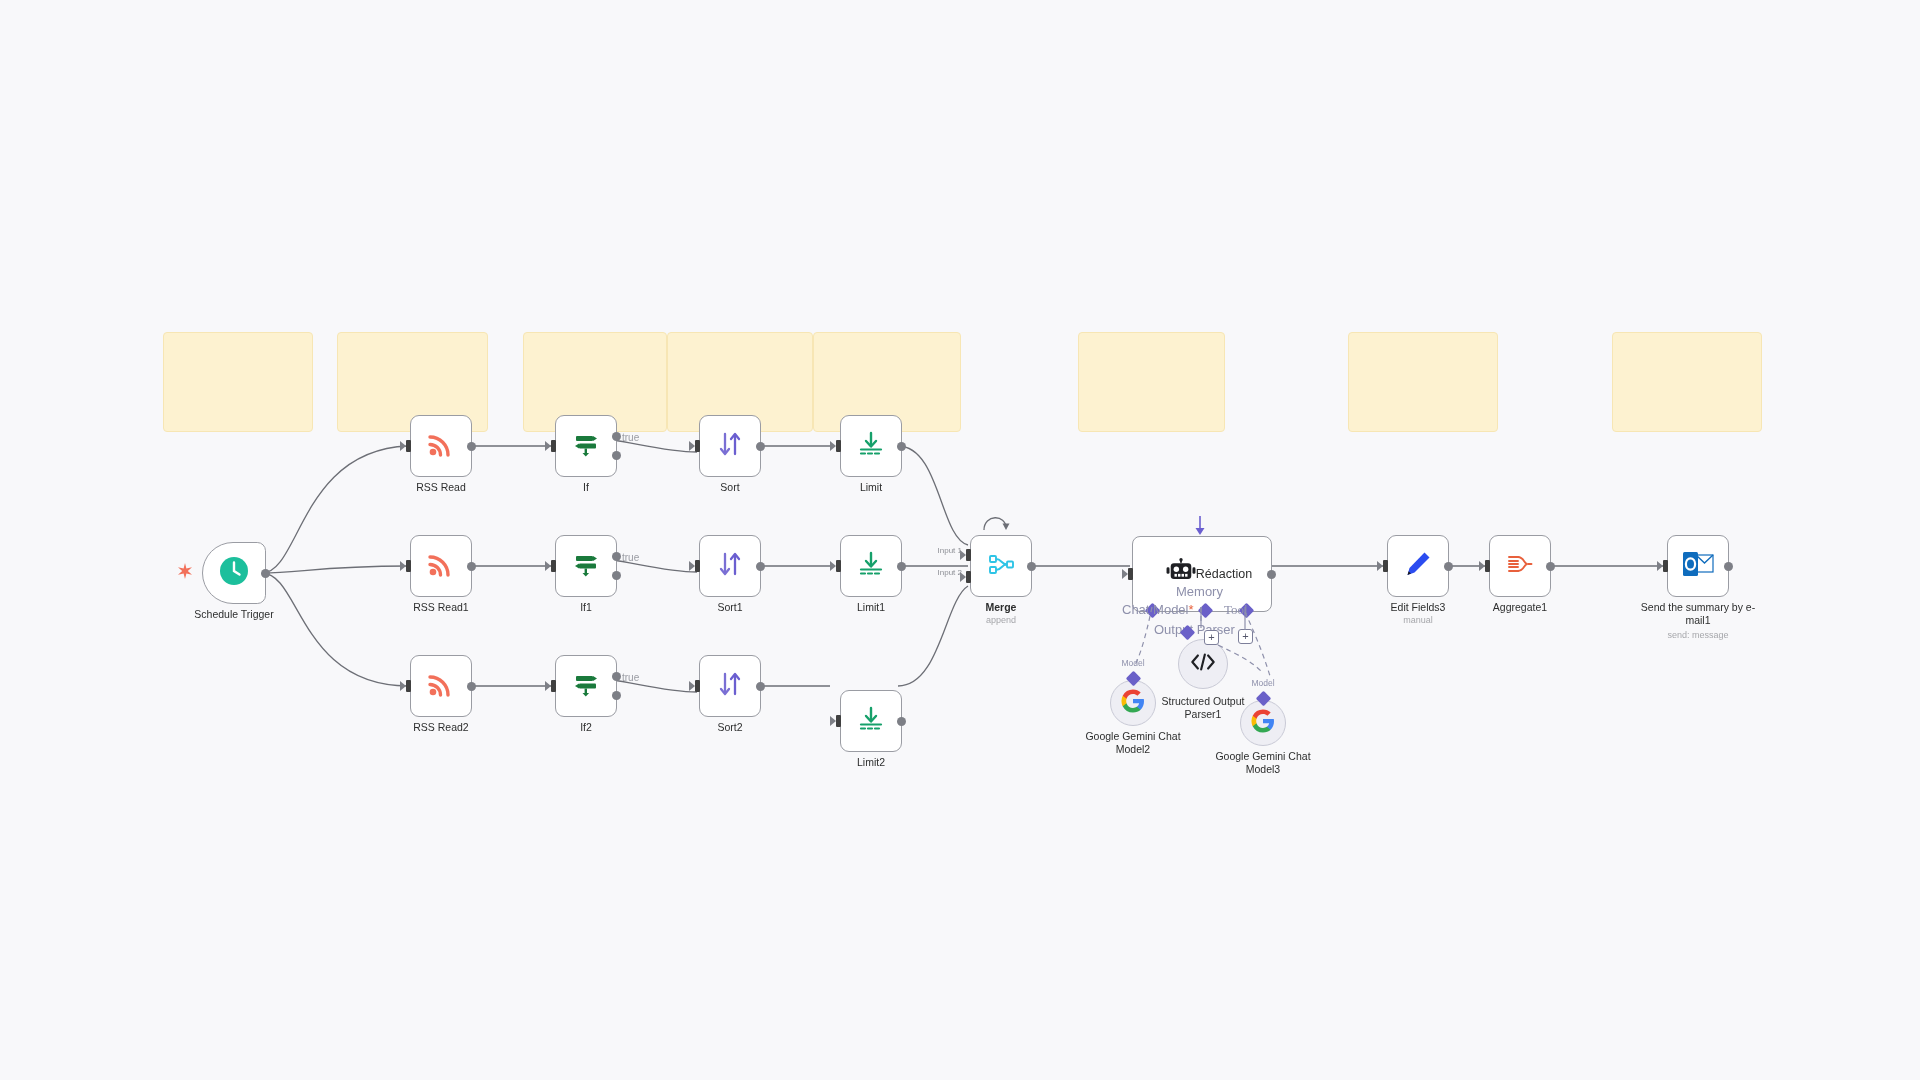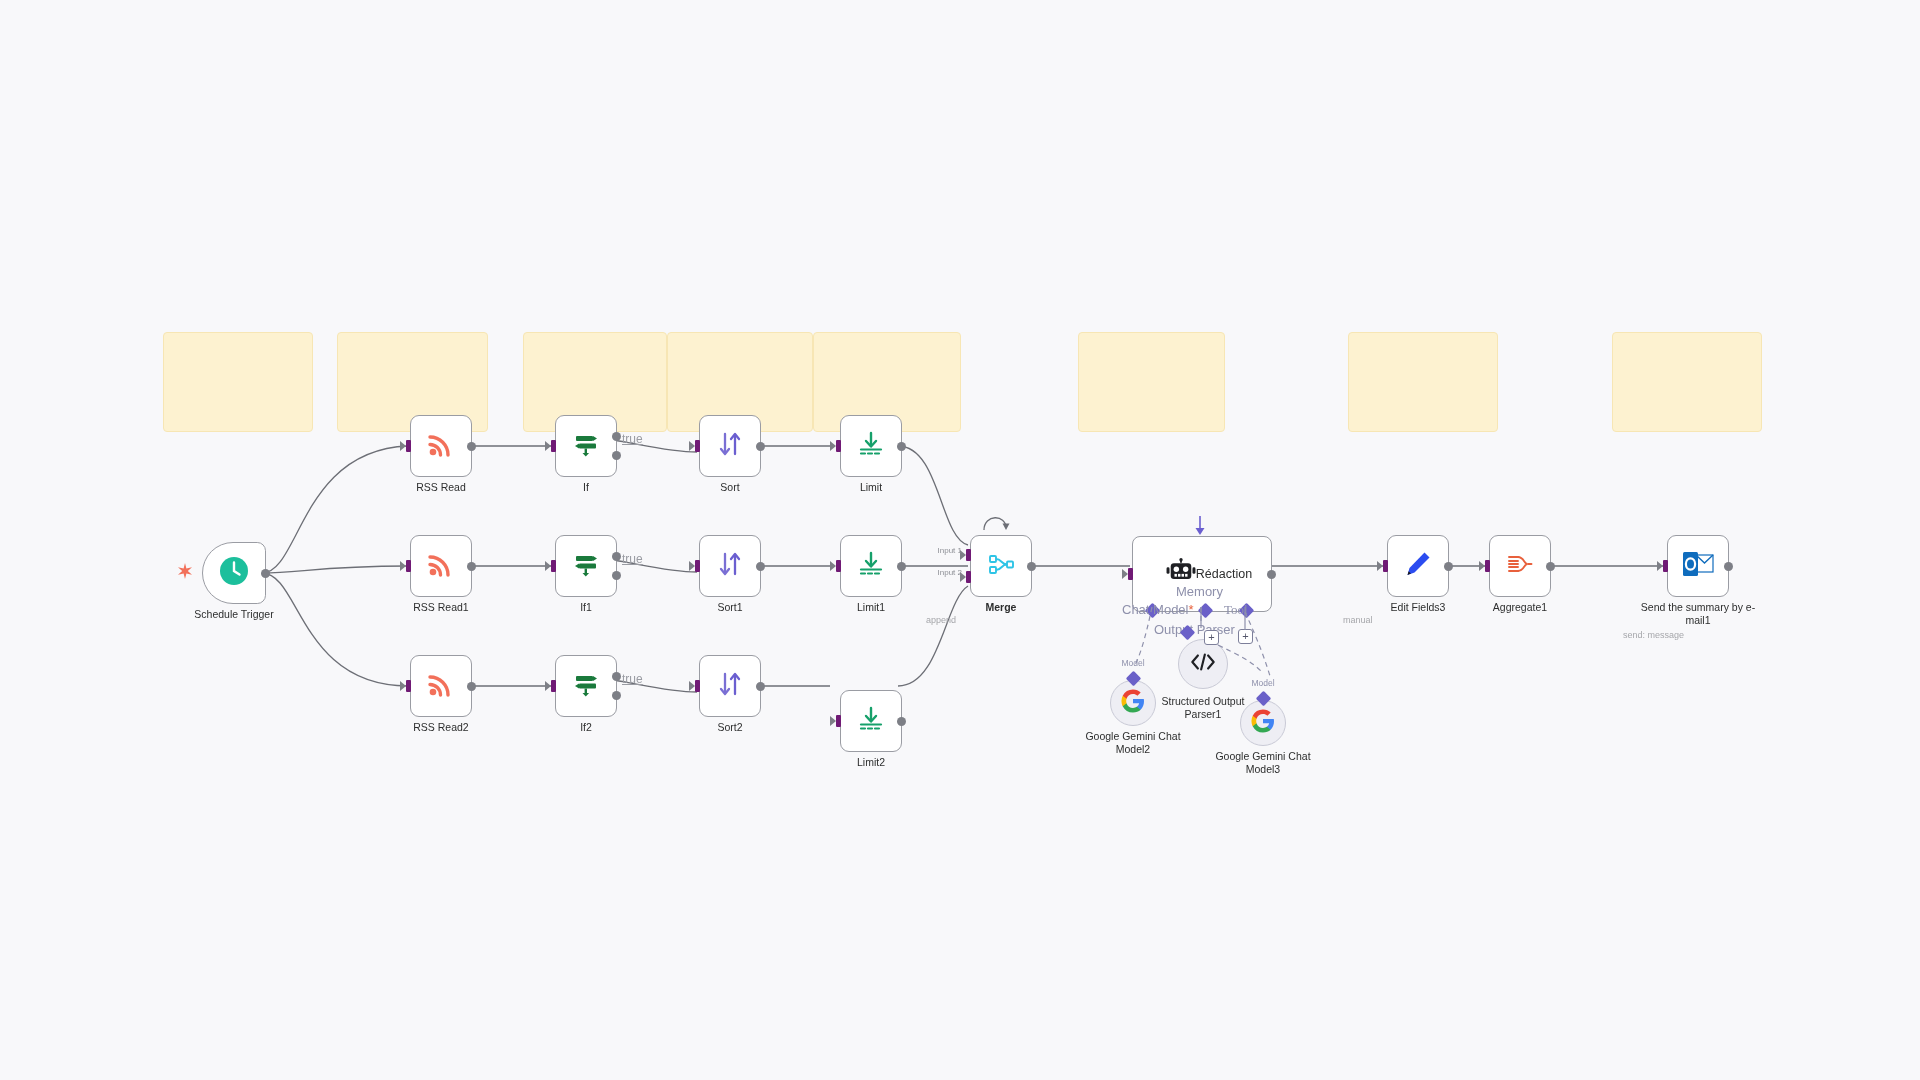--- a/index.html
+++ b/index.html
@@ -58,20 +58,21 @@
     font-size: 10.5px;
     color: #2d2e2e;
     line-height: 1.25;
     white-space: nowrap;
   }
   .node-title.wrap { white-space: normal; }
   .node-sub {
     position: absolute;
     left: 50%; transform: translateX(-50%);
     width: 150px;
+    text-align: center;
     font-size: 9px;
     color: #a6a7ab;
     line-height: 1.2;
   }
   .node-label-inline {
     font-size: 12.5px;
     color: #2d2e2e;
   }
 
   
@@ -84,21 +85,21 @@
     margin-top: -4.5px;
     z-index: 25;
   }
   .port-out.two-a { top: 34%; }
   .port-out.two-b { top: 66%; }
   .port-in {
     position: absolute;
     left: -5px; top: 50%;
     margin-top: -6px;
     width: 5px; height: 12px;
-    background: #701a75;
+    background: #404040;
     border-radius: 1px;
     z-index: 25;
   }
   .port-in::before {
     content: '';
     position: absolute;
     left: -6px; top: 1px;
     border-left: 6px solid #7d7f86;
     border-top: 5px solid transparent;
     border-bottom: 5px solid transparent;
@@ -107,25 +108,24 @@
   .port-in.i2 { top: 68%; }
   .port-lbl {
     position: absolute;
     font-size: 8px;
     color: #8e9096;
     right: 9px;
     white-space: nowrap;
   }
   .out-lbl {
     position: absolute;
-    font-size: 12px;
+    font-size: 10px;
     color: #9a9ca3;
     left: 10px;
     white-space: nowrap;
-    text-decoration: underline;
   }
 
   
   .agent .node-box {
     width: 140px; height: 76px;
     border-radius: 8px;
   }
   .agent-conn {
     position: absolute;
     bottom: -5px;

